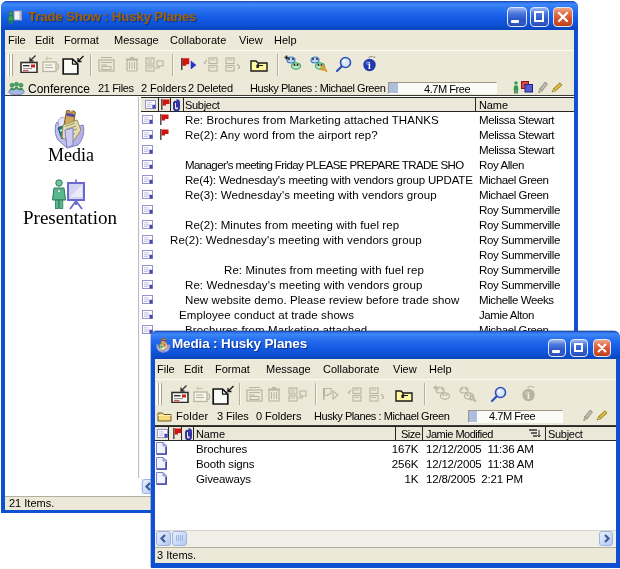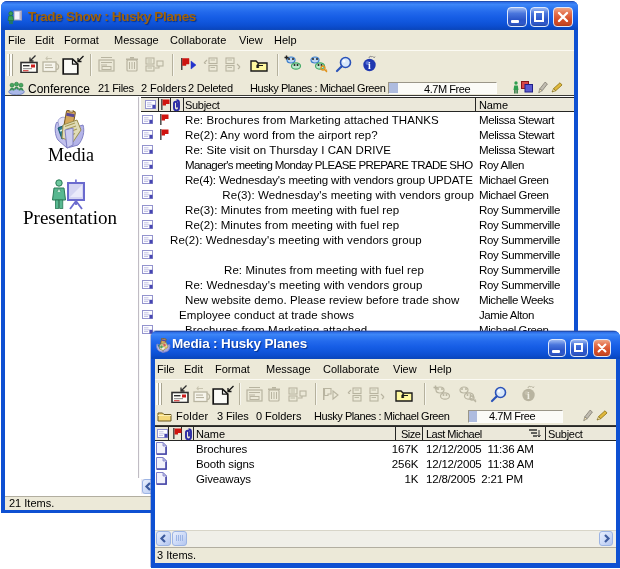--- a/index.html
+++ b/index.html
@@ -245,57 +245,55 @@
     </svg>
 <div class="t" style="left:185px;top:128.5px;width:289px;font-size:11.5px;letter-spacing:0.08px;overflow:hidden;">Re(2): Any word from the airport rep?</div>
 <div class="t" style="left:479px;top:128.5px;font-size:11.5px;letter-spacing:-0.4px;">Melissa Stewart</div>
 <svg class="a" style="left:142px;top:145px" width="11" height="9" viewBox="0 0 11 9">
       <rect x="0.5" y="0.5" width="10" height="8" fill="#fdfdff" stroke="#9494ce"></rect>
       <rect x="2" y="2.3" width="4.5" height="1" fill="#c0c0e4"></rect>
       <rect x="2" y="4.3" width="5.5" height="1" fill="#c0c0e4"></rect>
       <rect x="2" y="6.1" width="4" height="0.9" fill="#c0c0e4"></rect>
       <rect x="7.4" y="4.8" width="3.1" height="3.7" fill="#4646b2"></rect>
     </svg>
-<div class="t" style="left:185px;top:143.5px;width:289px;font-size:11.5px;letter-spacing:0.08px;overflow:hidden;">Re: Site visit on Thursday I CAN DRIVE</div>
 <div class="t" style="left:479px;top:143.5px;font-size:11.5px;letter-spacing:-0.4px;">Melissa Stewart</div>
 <svg class="a" style="left:142px;top:160px" width="11" height="9" viewBox="0 0 11 9">
       <rect x="0.5" y="0.5" width="10" height="8" fill="#fdfdff" stroke="#9494ce"></rect>
       <rect x="2" y="2.3" width="4.5" height="1" fill="#c0c0e4"></rect>
       <rect x="2" y="4.3" width="5.5" height="1" fill="#c0c0e4"></rect>
       <rect x="2" y="6.1" width="4" height="0.9" fill="#c0c0e4"></rect>
       <rect x="7.4" y="4.8" width="3.1" height="3.7" fill="#4646b2"></rect>
     </svg>
-<div class="t" style="left:185px;top:158.5px;width:289px;font-size:11.5px;letter-spacing:0.08px;overflow:hidden;"><span style="letter-spacing:-0.6px;">Manager's meeting Monday PLEASE PREPARE TRADE SHO</span></div>
+<div class="t" style="left:185px;top:158.5px;width:289px;font-size:11.5px;letter-spacing:0.08px;overflow:hidden;"><span style="letter-spacing:-0.6px;">Manager's meeting Friday PLEASE PREPARE TRADE SHO</span></div>
 <div class="t" style="left:479px;top:158.5px;font-size:11.5px;letter-spacing:-0.4px;">Roy Allen</div>
 <svg class="a" style="left:142px;top:175px" width="11" height="9" viewBox="0 0 11 9">
       <rect x="0.5" y="0.5" width="10" height="8" fill="#fdfdff" stroke="#9494ce"></rect>
       <rect x="2" y="2.3" width="4.5" height="1" fill="#c0c0e4"></rect>
       <rect x="2" y="4.3" width="5.5" height="1" fill="#c0c0e4"></rect>
       <rect x="2" y="6.1" width="4" height="0.9" fill="#c0c0e4"></rect>
       <rect x="7.4" y="4.8" width="3.1" height="3.7" fill="#4646b2"></rect>
     </svg>
 <div class="t" style="left:185px;top:173.5px;width:289px;font-size:11.5px;letter-spacing:0.08px;overflow:hidden;"><span style="letter-spacing:-0.18px;">Re(4): Wednesday's meeting with vendors group UPDATE</span></div>
 <div class="t" style="left:479px;top:173.5px;font-size:11.5px;letter-spacing:-0.4px;">Michael Green</div>
 <svg class="a" style="left:142px;top:190px" width="11" height="9" viewBox="0 0 11 9">
       <rect x="0.5" y="0.5" width="10" height="8" fill="#fdfdff" stroke="#9494ce"></rect>
       <rect x="2" y="2.3" width="4.5" height="1" fill="#c0c0e4"></rect>
       <rect x="2" y="4.3" width="5.5" height="1" fill="#c0c0e4"></rect>
       <rect x="2" y="6.1" width="4" height="0.9" fill="#c0c0e4"></rect>
       <rect x="7.4" y="4.8" width="3.1" height="3.7" fill="#4646b2"></rect>
     </svg>
-<div class="t" style="left:185px;top:188.5px;width:289px;font-size:11.5px;letter-spacing:0.08px;overflow:hidden;text-align:right;">Re(3): Wednesday's meeting with vendors group</div>
+<div class="t" style="left:185px;top:188.5px;width:289px;font-size:11.5px;letter-spacing:0.08px;overflow:hidden;">Re(3): Wednesday's meeting with vendors group</div>
 <div class="t" style="left:479px;top:188.5px;font-size:11.5px;letter-spacing:-0.4px;">Michael Green</div>
 <svg class="a" style="left:142px;top:205px" width="11" height="9" viewBox="0 0 11 9">
       <rect x="0.5" y="0.5" width="10" height="8" fill="#fdfdff" stroke="#9494ce"></rect>
       <rect x="2" y="2.3" width="4.5" height="1" fill="#c0c0e4"></rect>
       <rect x="2" y="4.3" width="5.5" height="1" fill="#c0c0e4"></rect>
       <rect x="2" y="6.1" width="4" height="0.9" fill="#c0c0e4"></rect>
       <rect x="7.4" y="4.8" width="3.1" height="3.7" fill="#4646b2"></rect>
     </svg>
-<div class="t" style="left:185px;top:203.5px;width:289px;font-size:11.5px;letter-spacing:0.08px;overflow:hidden;">Re(3): Minutes from meeting with fuel rep</div>
 <div class="t" style="left:479px;top:203.5px;font-size:11.5px;letter-spacing:-0.4px;">Roy Summerville</div>
 <svg class="a" style="left:142px;top:220px" width="11" height="9" viewBox="0 0 11 9">
       <rect x="0.5" y="0.5" width="10" height="8" fill="#fdfdff" stroke="#9494ce"></rect>
       <rect x="2" y="2.3" width="4.5" height="1" fill="#c0c0e4"></rect>
       <rect x="2" y="4.3" width="5.5" height="1" fill="#c0c0e4"></rect>
       <rect x="2" y="6.1" width="4" height="0.9" fill="#c0c0e4"></rect>
       <rect x="7.4" y="4.8" width="3.1" height="3.7" fill="#4646b2"></rect>
     </svg>
 <div class="t" style="left:185px;top:218.5px;width:289px;font-size:11.5px;letter-spacing:0.08px;overflow:hidden;">Re(2): Minutes from meeting with fuel rep</div>
 <div class="t" style="left:479px;top:218.5px;font-size:11.5px;letter-spacing:-0.4px;">Roy Summerville</div>
@@ -540,21 +538,21 @@
     </svg>
 <svg class="a" style="left:172px;top:427.5px" width="10" height="11" viewBox="0 0 10 11">
       <rect x="1" y="0" width="1.6" height="11" fill="#555"></rect>
       <path d="M2.6 0.5 L9.5 0.5 L9.5 5 L6 5 L6 6.5 L2.6 6.5 Z" fill="#d01410"></path>
     </svg>
 <svg class="a" style="left:184px;top:427.5px" width="9" height="13" viewBox="0 0 9 13">
       <path d="M4.5 1.2 C6.3 1.2 7 2.4 7 3.6 L7 8.8 C7 10.3 5.9 11.4 4.5 11.4 C3.1 11.4 2 10.3 2 8.8 L2 4.2 C2 3.3 2.7 2.7 3.5 2.7 C4.3 2.7 5 3.3 5 4.2 L5 8.6" stroke="#2a2aa4" stroke-width="1.9" fill="none"></path>
     </svg>
 <div class="t" style="left:196px;top:428px;font-size:11px;letter-spacing:-0.1px;">Name</div>
 <div class="t" style="left:401px;top:428px;font-size:11px;letter-spacing:-0.5px;">Size</div>
-<div class="t" style="left:426px;top:428px;font-size:11px;letter-spacing:-0.5px;">Last Michael</div>
+<div class="t" style="left:426px;top:428px;font-size:11px;letter-spacing:-0.5px;">Jamie Modified</div>
 <div class="t" style="left:548px;top:428px;font-size:11px;letter-spacing:-0.3px;">Subject</div>
 <svg class="a" style="left:529px;top:429px" width="12" height="9" viewBox="0 0 12 9">
       <path d="M0 1 L8 1 M2 4 L8 4 M4 7 L8 7" stroke="#333" stroke-width="1.3"></path>
       <path d="M10 1 L10 8 M10 8 L8.5 6 M10 8 L11.5 6" stroke="#333" stroke-width="1"></path>
     </svg>
 <svg class="a" style="left:156px;top:442.0px" width="11" height="13" viewBox="0 0 11 13">
       <path d="M0.5 0.5 L7 0.5 L10.5 4 L10.5 12.5 L0.5 12.5 Z" fill="#f2f2fb" stroke="#8080c8"></path>
       <path d="M7 0.5 L7 4 L10.5 4 Z" fill="#c0c0e8" stroke="#8080c8" stroke-width="0.8"></path>
       <path d="M1 12 L10 12 L10 5" stroke="#4848a8" stroke-width="1.6" fill="none"></path>
     </svg>

